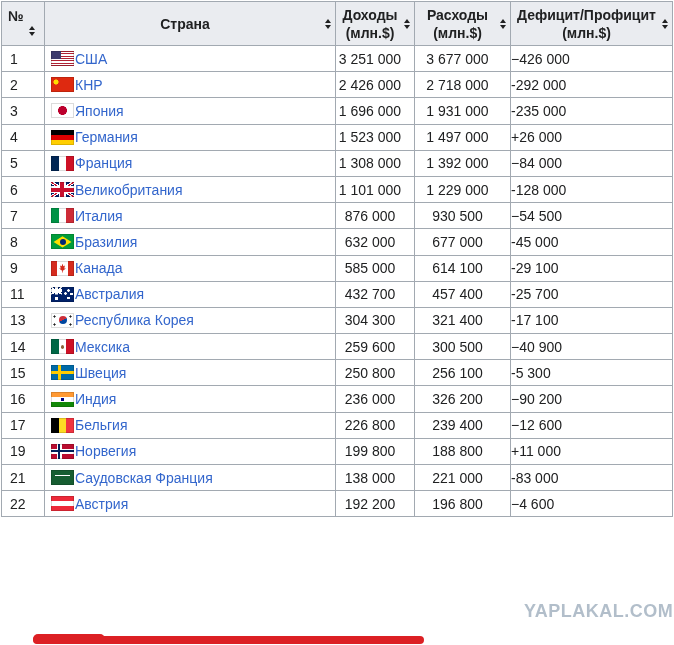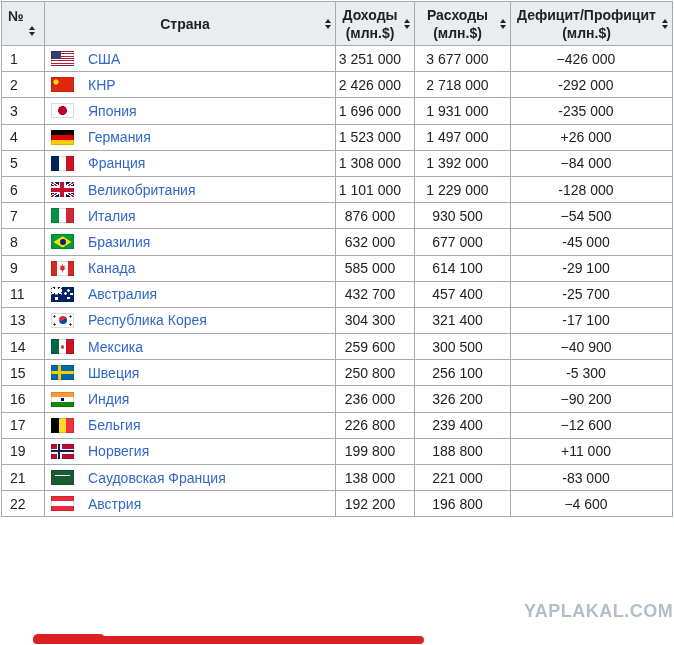--- a/index.html
+++ b/index.html
@@ -12,23 +12,23 @@
         font-family:"Liberation Sans", sans-serif;color:var(--text);}
   table{position:absolute;left:1px;top:1px;width:672px;border-collapse:collapse;table-layout:fixed;}
   th,td{border:1px solid var(--border);font-size:14px;overflow:hidden;white-space:nowrap;}
   th{background:var(--header-bg);font-weight:bold;height:44px;position:relative;text-align:center;
      line-height:18px;padding:2px 14px 2px 4px;}
   th.num-h{text-align:left;vertical-align:top;padding:5px 2px 2px 6px;}
   td{height:26.2px;padding:0;}
   td.num{padding-left:8px;text-align:left;}
   td.country{padding-left:6px;}
   td.money{text-align:center;padding-right:10px;}
-  td.balance{text-align:center;padding-right:11px;}
+  td.balance{text-align:left;padding-right:11px;}
   a.clink{color:var(--link);text-decoration:none;cursor:pointer;}
-  .cwrap{display:flex;align-items:center;gap:14px;}
+  .cwrap{display:flex;align-items:center;gap:1px;}
   
   .sorter{position:absolute;right:4px;top:50%;transform:translateY(-50%);
           display:flex;flex-direction:column;gap:2px;align-items:center;cursor:pointer;}
   .num-h .sorter{right:auto;left:27px;top:24px;transform:none;}
   .sorter i{width:0;height:0;border-left:3.5px solid transparent;border-right:3.5px solid transparent;display:block;}
   .sorter .up{border-bottom:4.5px solid #202122;}
   .sorter .down{border-top:4.5px solid #202122;}
   
   .flag{width:23px;height:15px;display:inline-block;flex:0 0 auto;
         box-shadow:inset 0 0 0 1px rgba(0,0,0,.14);position:relative;}

